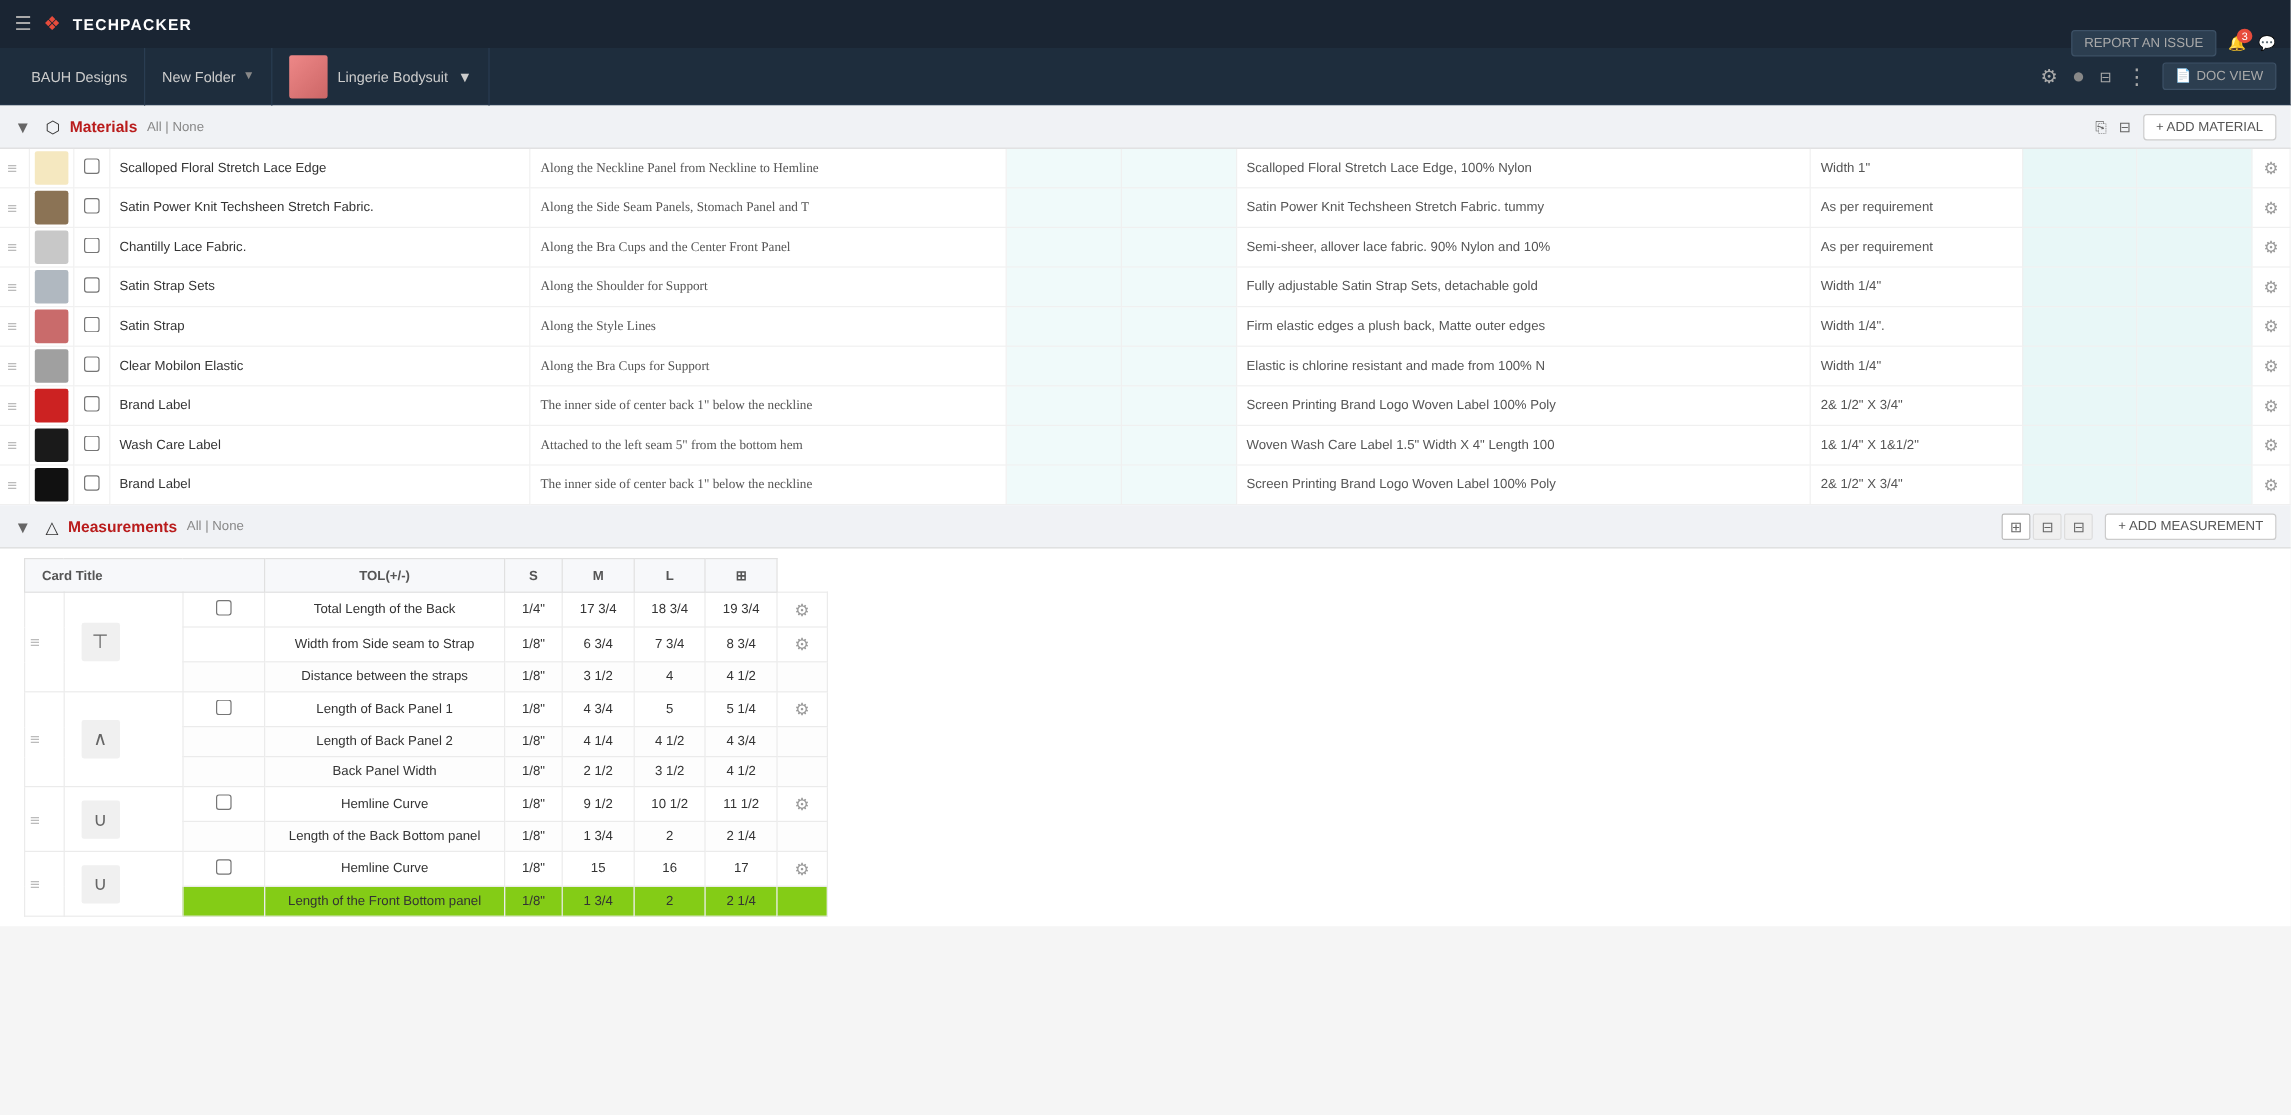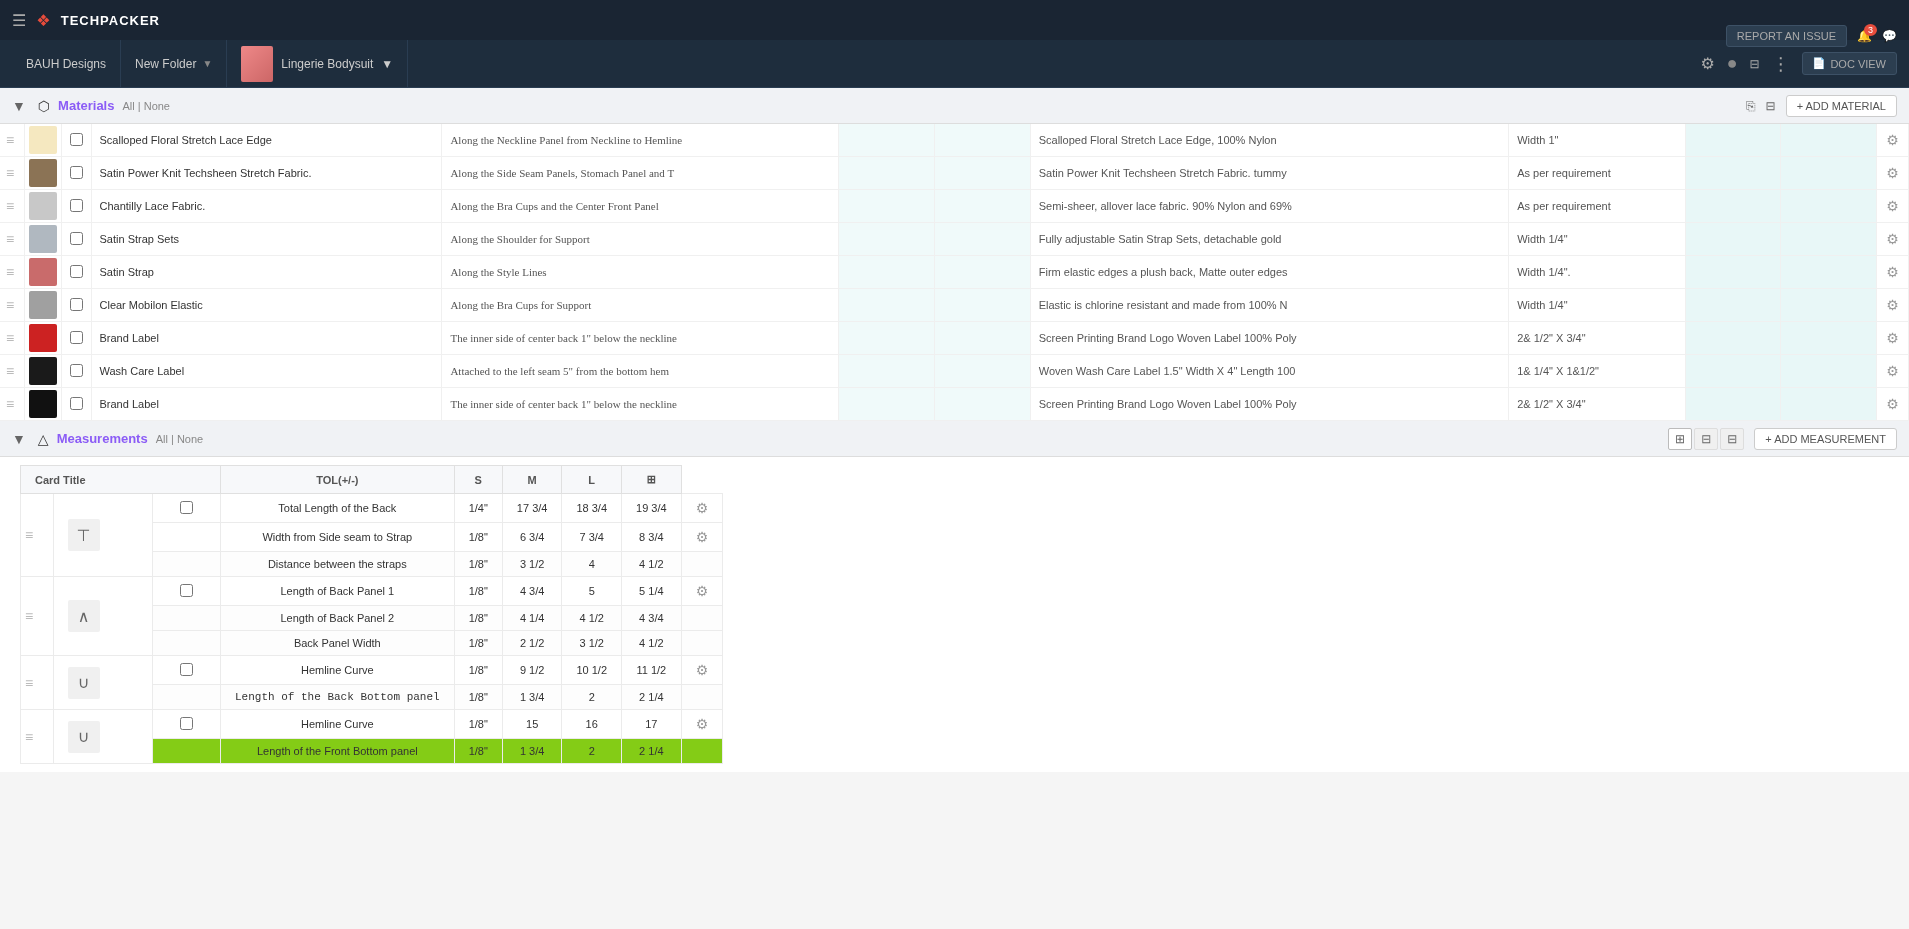--- a/index.html
+++ b/index.html
@@ -99,21 +99,21 @@
       background: #f0f2f5;
       height: 36px;
       display: flex;
       align-items: center;
       padding: 0 12px;
       border-bottom: 1px solid #ddd;
       justify-content: space-between;
     }
     .section-header-left { display: flex; align-items: center; gap: 8px; }
     .section-header-right { display: flex; align-items: center; gap: 10px; color: #666; font-size: 12px; }
-    .section-title { font-weight: 600; font-size: 13px; color: #8b5cf6; }
+    .section-title { font-weight: 600; font-size: 13px; color: #b91c1c; }
     .section-links { font-size: 11px; color: #888; }
     .section-links span { cursor: pointer; }
     .collapse-btn { cursor: pointer; color: #666; font-size: 14px; margin-right: 4px; }
     .add-btn {
       background: #fff;
       border: 1px solid #ccc;
       border-radius: 3px;
       padding: 4px 10px;
       font-size: 11px;
       cursor: pointer;
@@ -305,21 +305,21 @@
           <tr>
     <td style="width:24px;padding:4px 6px;"><span class="drag-handle">≡</span></td>
     <td class="swatch-cell">
       <div class="swatch" style="background:#c8c8c8;"></div>
     </td>
     <td class="cb-cell"><input type="checkbox" style=""></td>
     <td class="col-name">Chantilly Lace Fabric.</td>
     <td class="col-placement">Along the Bra Cups and the Center Front Panel</td>
     <td class="col-empty"></td>
     <td class="col-empty"></td>
-    <td class="col-desc">Semi-sheer, allover lace fabric. 90% Nylon and 69%</td>
+    <td class="col-desc">Semi-sheer, allover lace fabric. 90% Nylon and 10%</td>
     <td class="col-size">As per requirement</td>
     <td class="col-teal"></td>
     <td class="col-teal"></td>
     <td class="gear-cell"><button class="gear-btn">⚙</button></td>
   </tr>
           <tr>
     <td style="width:24px;padding:4px 6px;"><span class="drag-handle">≡</span></td>
     <td class="swatch-cell">
       <div class="swatch" style="background:#b0b8c0;"></div>
     </td>
@@ -536,21 +536,21 @@
       <td style="min-width:200px;">Hemline Curve</td>
       <td>1/8"</td>
       <td>9 1/2</td>
       <td>10 1/2</td>
       <td>11 1/2</td>
       <td><button class="gear-btn">⚙</button></td>
     </tr>
           <tr style="background: rgb(253, 253, 253);">
 
       <td class="meas-cb"></td>
-      <td style="min-width:200px;font-family:Liberation Mono, monospace;">Length of the Back Bottom panel</td>
+      <td style="min-width:200px;">Length of the Back Bottom panel</td>
       <td>1/8"</td>
       <td>1 3/4</td>
       <td>2</td>
       <td>2 1/4</td>
       <td></td>
     </tr>
           <tr>
       <td style="width:20px;padding:4px;" rowspan="2">
         <span class="meas-drag">≡</span>
       </td>

